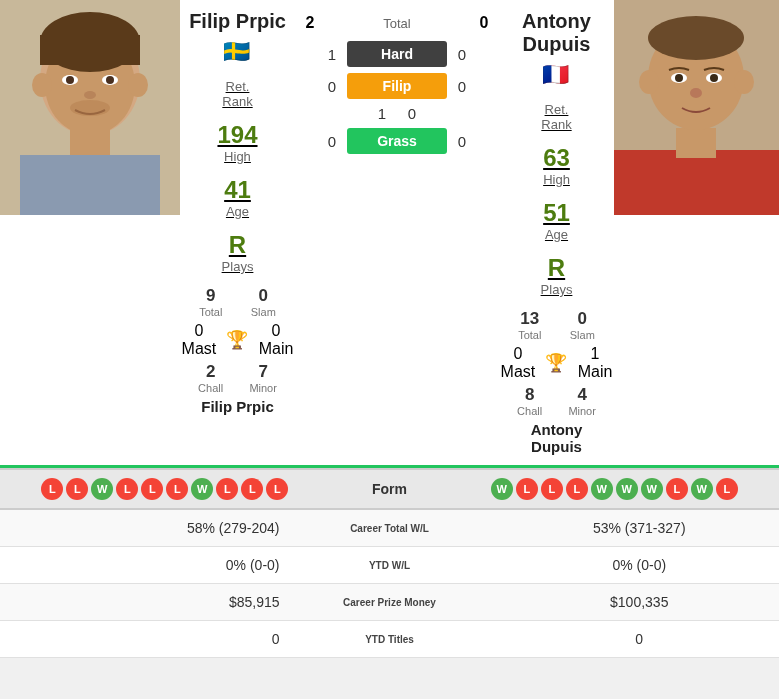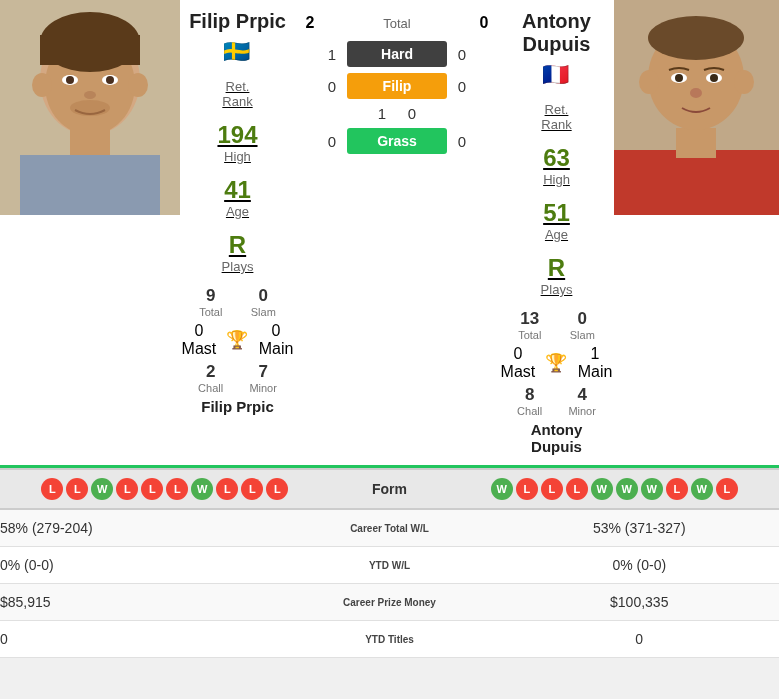--- a/index.html
+++ b/index.html
@@ -52,21 +52,21 @@
     .form-label { width: 120px; text-align: center; font-size: 14px; font-weight: bold; color: #333; flex-shrink: 0; }
     .form-right { flex: 1; display: flex; justify-content: center; gap: 3px; }
     .form-badge { width: 22px; height: 22px; border-radius: 50%; display: flex; align-items: center; justify-content: center; font-size: 11px; font-weight: bold; color: #fff; }
     .form-w { background: #4caf50; }
     .form-l { background: #f44336; }
     
     
     .stats-table { width: 100%; background: #fff; }
     .stats-row { display: flex; align-items: center; border-bottom: 1px solid #e0e0e0; padding: 10px 0; }
     .stats-row:nth-child(odd) { background: #f9f9f9; }
-    .stats-left-val { flex: 1; text-align: left; font-size: 14px; color: #333; }
+    .stats-left-val { flex: 1; text-align: right; font-size: 14px; color: #333; }
     .stats-center-label { width: 220px; text-align: center; font-size: 10px; font-weight: bold; color: #444; flex-shrink: 0; }
     .stats-right-val { flex: 1; text-align: center; font-size: 14px; color: #333; }
     
     
     .face-svg { width: 100%; height: 100%; }
   </style>
 </head>
 <body>
 
 <div class="container">

